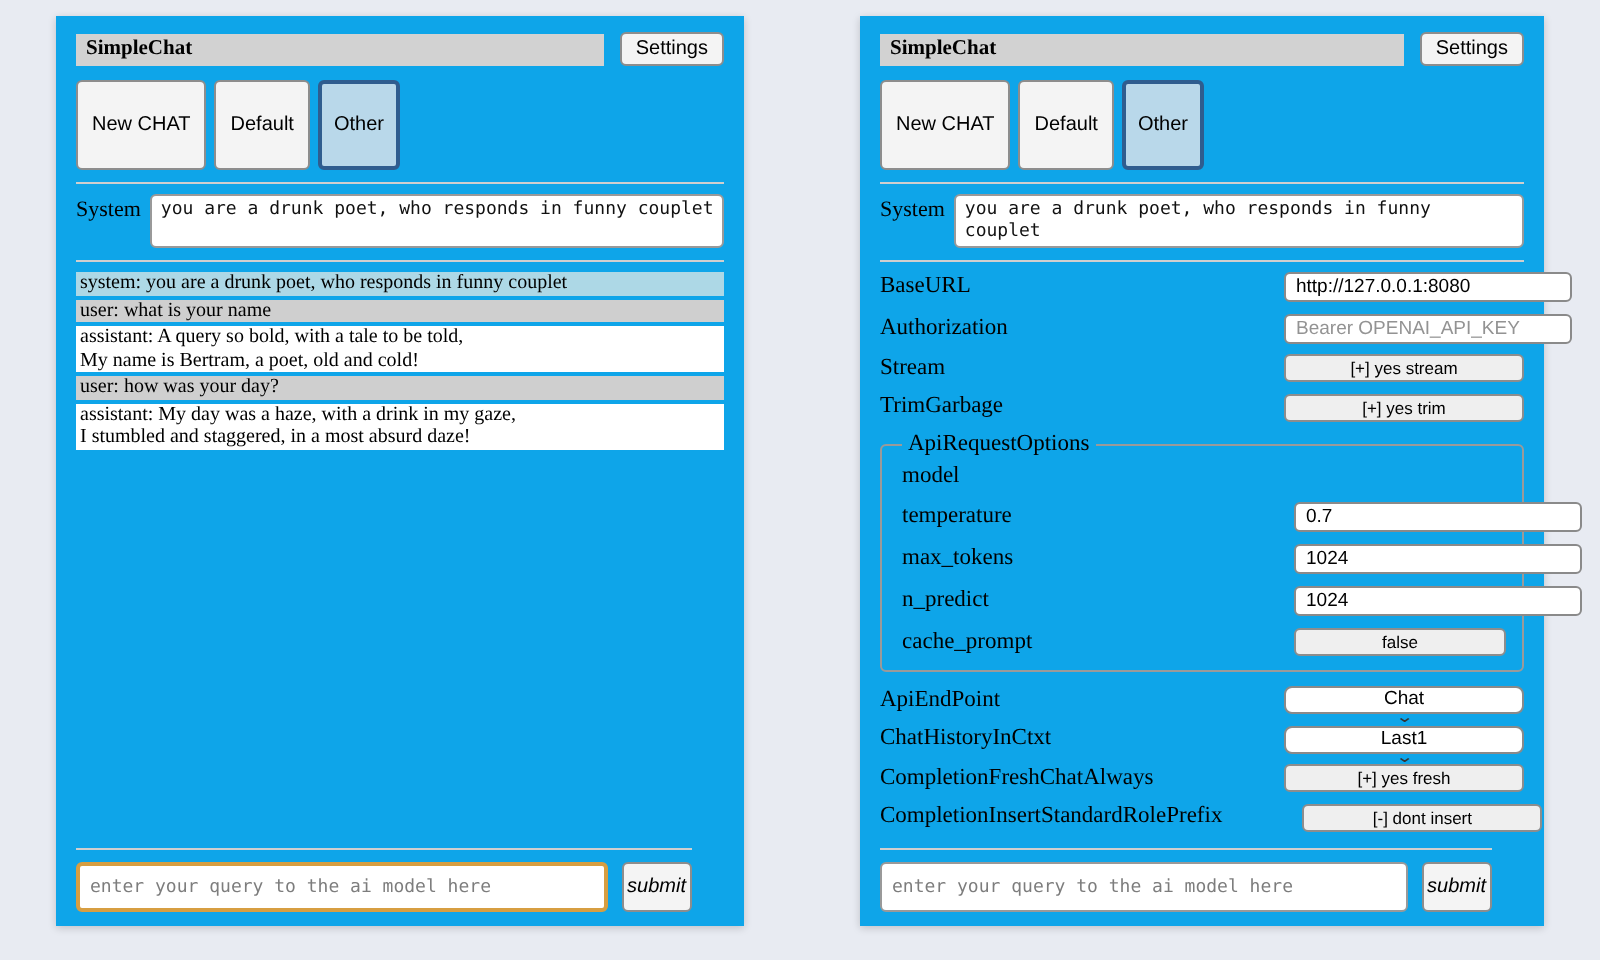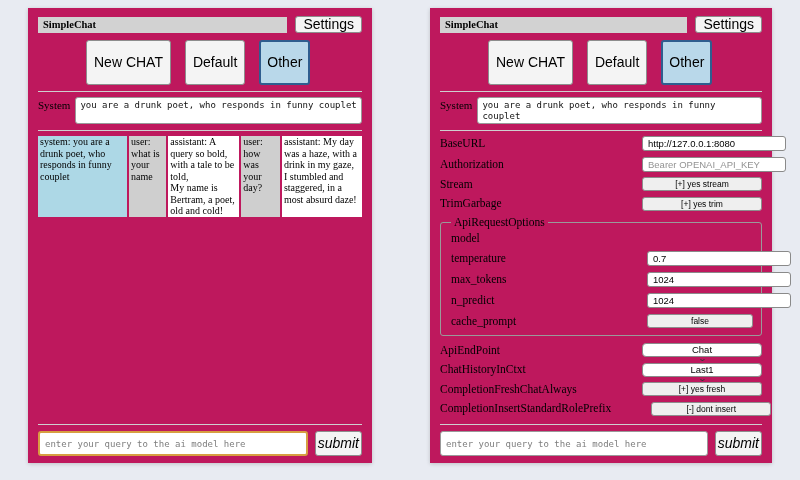--- a/index.html
+++ b/index.html
@@ -4,63 +4,63 @@
 <style>
   * { box-sizing: border-box; }
   html,body { margin:0; padding:0; }
   body {
     width:800px; height:480px; overflow:hidden; position:relative;
     background:#e8ebf2;
     font-family:"Liberation Serif", serif;
     color:#000;
   }
   .panel {
-    position:absolute; top:8px; height:455px; background:#be185d;
+    position:absolute; top:8px; height:455px; background:#0ea5e9;
     box-shadow:0 1px 4px rgba(0,0,0,.18);
     padding:8px 10px;
   }
   .panel-left  { left:28px;  width:344px; }
   .panel-right { left:430px; width:342px; }
 
   
   .header { display:flex; align-items:center; gap:8px; }
   .titlebar {
     flex:1; background:#d2d2d2; font-weight:bold; font-size:10.5px;
     padding:2px 5px; line-height:12px;
   }
   .btn {
-    font-family:"Liberation Sans", sans-serif; font-size:14px; color:#000;
+    font-family:"Liberation Sans", sans-serif; font-size:10px; color:#000;
     background:#f4f4f4; border:1px solid #8d8d8d; border-radius:3px;
     padding:3px 7px; line-height:9px; cursor:pointer; white-space:nowrap;
   }
-  .sessions { margin-top:7px; display:flex; gap:14px;margin-left:48px; }
+  .sessions { margin-top:7px; display:flex; gap:4px; }
   .session-active {
     background:#b9d8ea; border:2px solid #2f5d8f; padding:16px 6px;
   }
 
   hr { border:none; border-top:1px solid #cfcfcf; margin:6px 0 5px; }
 
   
   .system-row { display:flex; gap:5px; margin:2px 0; }
   .system-label { font-size:11px; padding-top:2px; }
   .system-input {
     flex:1; height:27px; resize:none; border:1px solid #999; border-radius:3px;
     font-family:"DejaVu Sans Mono", monospace; font-size:9px; line-height:11px;
     padding:2px 4px; color:#111; outline:none; overflow:hidden;
   }
 
   
-  .messages { margin-top:3px; display:flex; gap:2px; }
+  .messages { margin-top:3px; display:flex; flex-direction:column; gap:2px; }
   .msg { font-size:10px; line-height:11.5px; padding:0 2px; white-space:pre-line; }
   .msg-system { background:#add8e6; }
   .msg-user   { background:#cfcfcf; }
   .msg-assistant { background:#ffffff; }
 
   
-  .querybar { position:absolute; left:10px; right:10px; bottom:7px; }
+  .querybar { position:absolute; left:10px; right:26px; bottom:7px; }
   .querybar hr { margin:0 0 6px; }
   .query-row { display:flex; gap:7px; align-items:stretch; }
   .query-input {
     flex:1; border:1px solid #999; border-radius:3px; height:25px;
     font-family:"DejaVu Sans Mono", monospace; font-size:9px; padding:3px 5px;
     color:#333; outline:none; background:#fff;
   }
   .query-focused { border:2px solid #d79e41; }
   .query-input::placeholder { color:#7d7d7d; opacity:1; }
   .submit-btn { padding:3px 2px;font-style:italic; }

